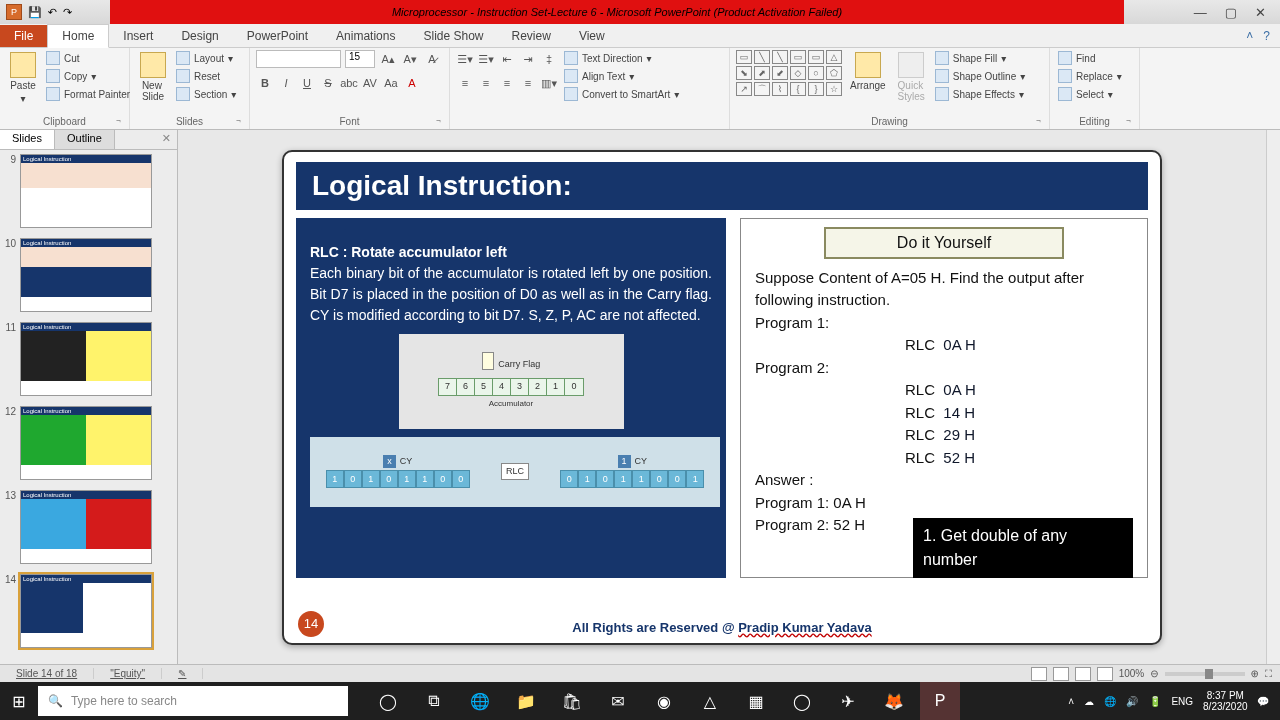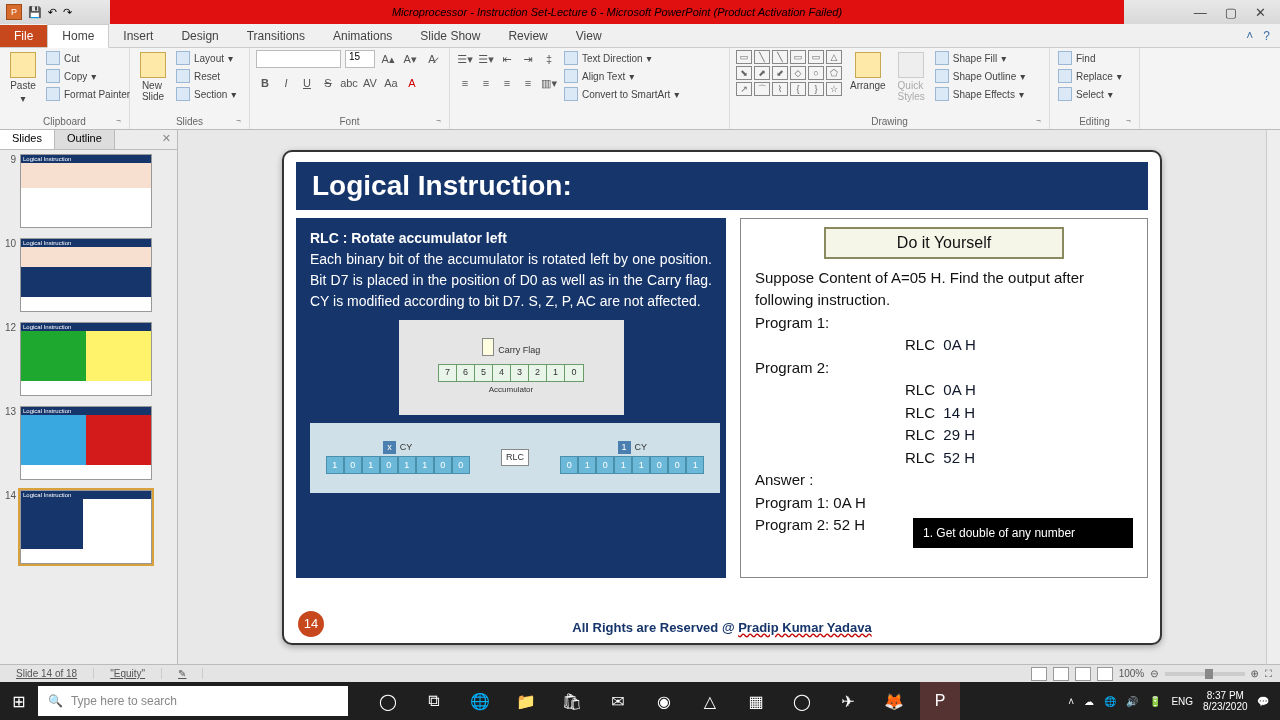--- a/index.html
+++ b/index.html
@@ -49,35 +49,35 @@
 .thumb-row .num { width: 14px; text-align: right; font-size: 10px; color: #555; }
 .thumb { width: 132px; height: 74px; background: #fff; border: 1px solid #999; position: relative; font-size: 5px; }
 .thumb.sel { outline: 2px solid #d9a13b; }
 .th-title { background: #16356b; color: #fff; padding: 1px 2px; font-size: 6px; }
 
 
 .slide-area { position: absolute; top: 130px; left: 178px; right: 14px; bottom: 56px; background: #e8e8e8; display: flex; align-items: center; justify-content: center; }
 .slide { width: 880px; height: 495px; background: #fff; border: 2px solid #333; border-radius: 10px; position: relative; box-shadow: 0 2px 6px rgba(0,0,0,.3); padding: 10px 12px; }
 .slide-title { background: #16356b; color: #fff; font-size: 28px; font-weight: 600; padding: 8px 16px; font-family: "Gill Sans MT", "Segoe UI", sans-serif; }
 .cols { display: flex; gap: 14px; margin-top: 8px; height: 360px; }
-.left-col { width: 430px; background: #16356b; color: #fff; padding: 10px 14px; font-family: "Gill Sans MT", "Segoe UI", sans-serif; font-size: 14px; line-height: 1.5; text-align: justify; }
+.left-col { width: 430px; background: #16356b; color: #fff; padding: 24px 14px; font-family: "Gill Sans MT", "Segoe UI", sans-serif; font-size: 14px; line-height: 1.5; text-align: justify; }
 .left-col b { font-weight: 600; }
 .diagram1 { background: #e5e5e5; width: 225px; height: 95px; margin: 8px auto; display: flex; flex-direction: column; align-items: center; justify-content: center; color: #333; font-size: 9px; }
 .diagram1 .cf { border: 1px solid #888; padding: 1px 4px; margin-bottom: 8px; background: #fffde0; }
 .diagram1 .acc { display: flex; border: 1px solid #6a9c6a; }
 .diagram1 .acc span { width: 18px; height: 16px; border-right: 1px solid #6a9c6a; display: flex; align-items: center; justify-content: center; background: #eaf5ea; }
 .diagram1 .acc span:last-child { border-right: none; }
 .diagram2 { background: #cfe0e8; width: 410px; height: 70px; margin: 4px auto 0 auto; display: flex; align-items: center; justify-content: space-around; font-size: 9px; color: #333; }
 .bitrow { display: flex; }
 .bitrow span { width: 18px; height: 18px; background: #6bb8d8; border: 1px solid #4a8fab; display: flex; align-items: center; justify-content: center; font-size: 9px; color: #fff; }
 .right-col { flex: 1; border: 1px solid #888; padding: 8px 14px; font-family: "Gill Sans MT", "Segoe UI", sans-serif; font-size: 15px; line-height: 1.5; color: #111; }
 .diy { width: 240px; margin: 0 auto 8px auto; border: 2px solid #8a8a60; background: #f5f5e8; text-align: center; font-size: 16px; padding: 2px 0; }
 .rlc-line { margin-left: 150px; }
 .rlc-line .hex { color: #0f172a; }
-.ans-box { background: #000; color: #fff; font-size: 12px; padding: 6px 10px; width: 220px; float: right; margin-top: 4px; }
+.ans-box { background: #000; color: #fff; font-size: 16px; padding: 6px 10px; width: 220px; float: right; margin-top: 4px; }
 .slide-num { position: absolute; bottom: 6px; left: 14px; width: 26px; height: 26px; border-radius: 50%; background: #c8481e; color: #fff; display: flex; align-items: center; justify-content: center; font-size: 13px; }
 .footer { position: absolute; bottom: 8px; left: 0; right: 0; text-align: center; font-size: 13px; color: #16356b; font-weight: 600; }
 .footer u { text-decoration: underline wavy #c00000; }
 
 .vscroll { position: absolute; top: 130px; right: 0; width: 14px; bottom: 56px; background: #eee; border-left: 1px solid #ccc; }
 
 
 .notes { position: absolute; left: 178px; right: 14px; bottom: 38px; height: 18px; border-top: 1px solid #bbb; background: #fff; font-size: 12px; color: #888; padding: 1px 10px; }
 .status-bar { position: absolute; left: 0; right: 0; bottom: 38px; height: 18px; background: #e4e4e4; border-top: 1px solid #bbb; display: flex; align-items: center; font-size: 10px; color: #555; }
 .status-bar .seg { padding: 0 16px; border-right: 1px solid #ccc; text-decoration: underline; }
@@ -111,21 +111,21 @@
     <span>▢</span>
     <span>✕</span>
   </div>
 </div>
 
 <div class="ribbon-tabs">
   <div class="tab file">File</div>
   <div class="tab active">Home</div>
   <div class="tab">Insert</div>
   <div class="tab">Design</div>
-  <div class="tab">Transitions</div>
+  <div class="tab">PowerPoint</div>
   <div class="tab">Animations</div>
   <div class="tab">Slide Show</div>
   <div class="tab">Review</div>
   <div class="tab">View</div>
   <div class="help">
     <span>˄</span>
     <span>?</span>
   </div>
 </div>
 
@@ -298,20 +298,27 @@
         <div class="thumb">
           <div class="th-title">Logical Instruction</div>
           <div style="height:50px;background:linear-gradient(#f7e0d0 50%,#fff 50%)"></div>
         </div>
       </div>
     <div class="thumb-row">
         <div class="num">10</div>
         <div class="thumb">
           <div class="th-title">Logical Instruction</div>
           <div style="height:50px;background:linear-gradient(#f7e0d0 40%,#16356b 40%)"></div>
+        </div>
+      </div>
+    <div class="thumb-row">
+        <div class="num">11</div>
+        <div class="thumb">
+          <div class="th-title">Logical Instruction</div>
+          <div style="height:50px;background:linear-gradient(90deg,#222 50%,#fff36b 50%)"></div>
         </div>
       </div>
     <div class="thumb-row">
         <div class="num">12</div>
         <div class="thumb">
           <div class="th-title">Logical Instruction</div>
           <div style="height:50px;background:linear-gradient(90deg,#1fa82f 50%,#fff36b 50%)"></div>
         </div>
       </div>
     <div class="thumb-row">

